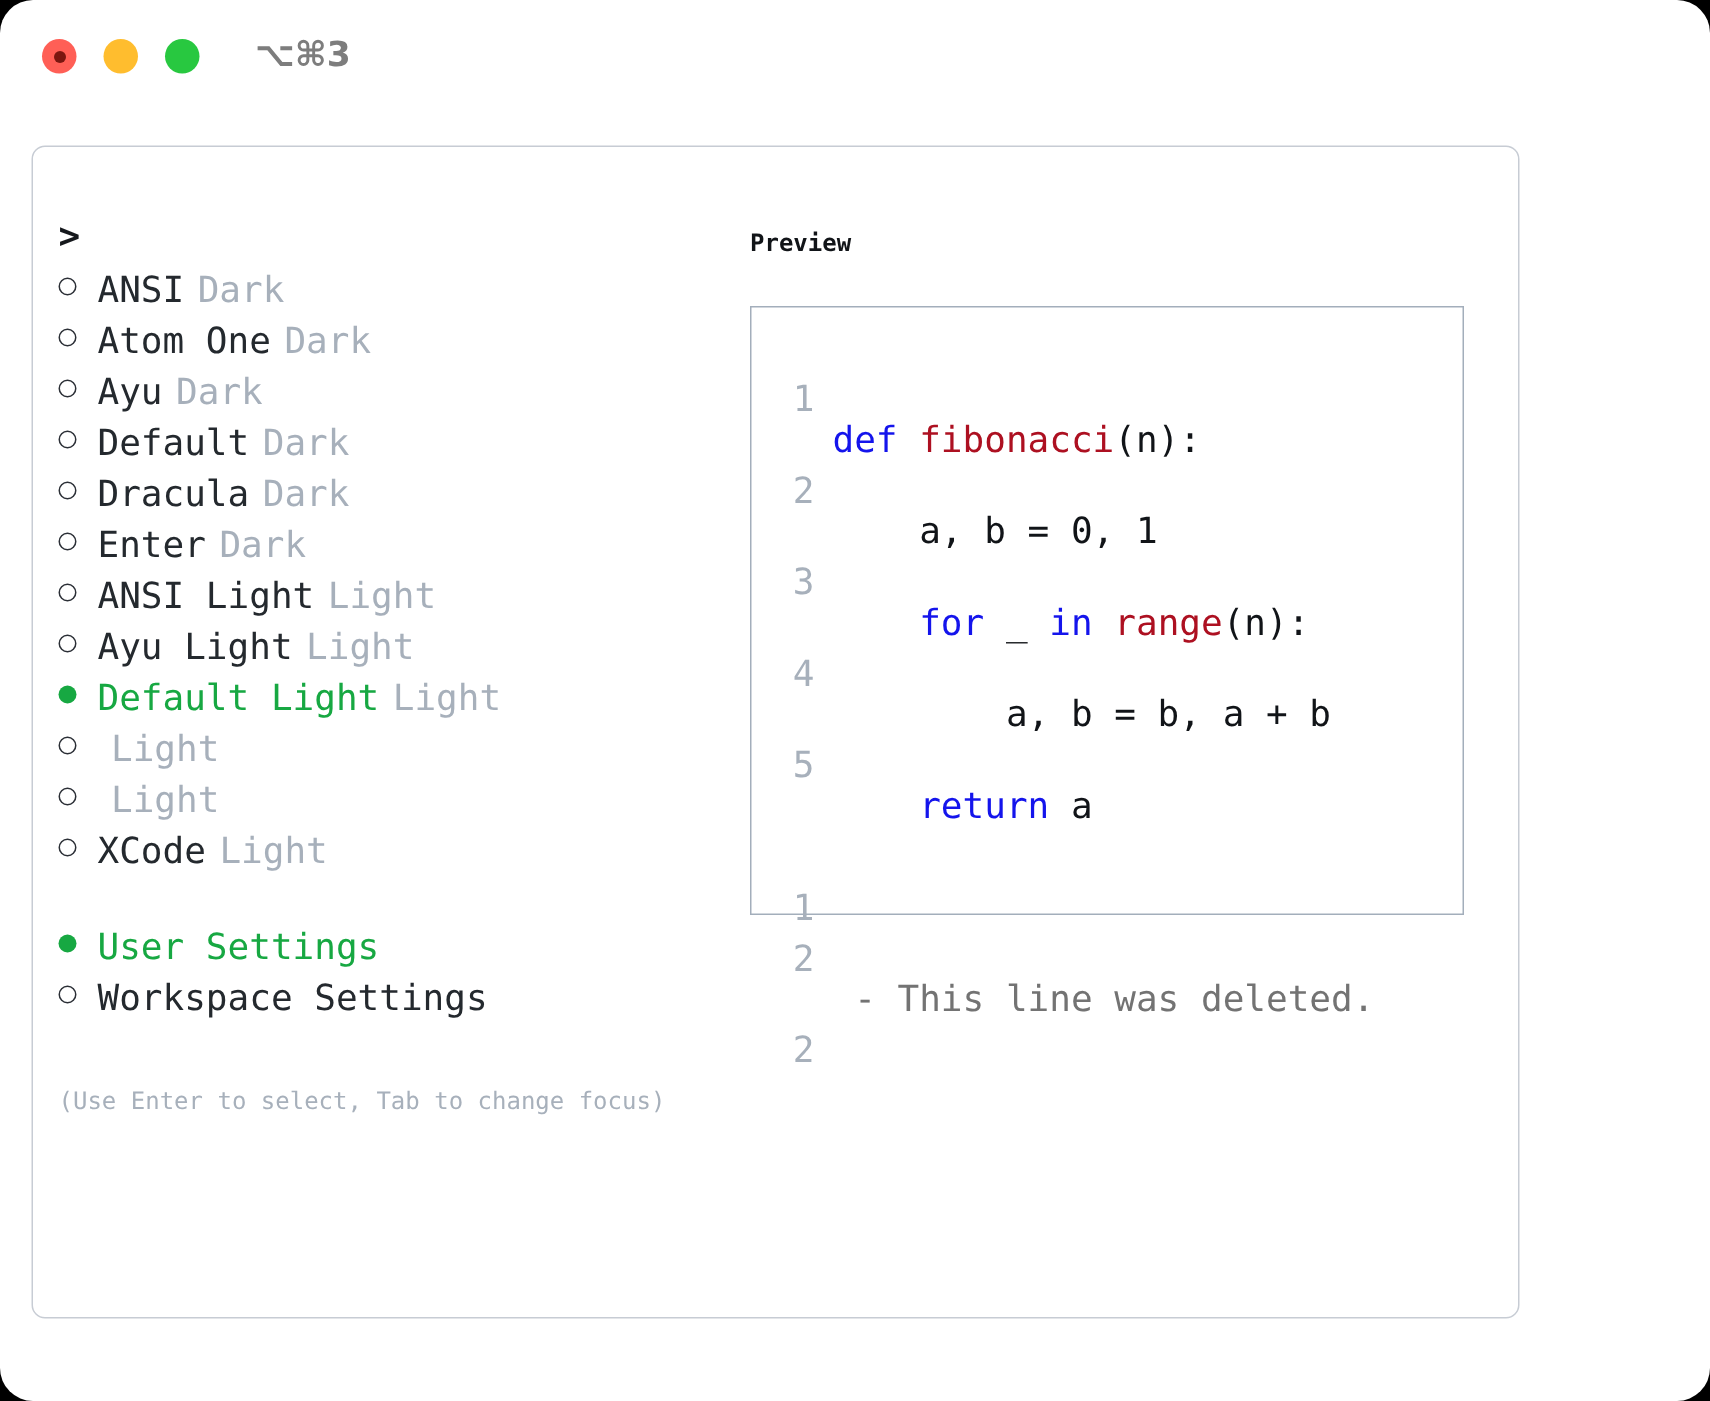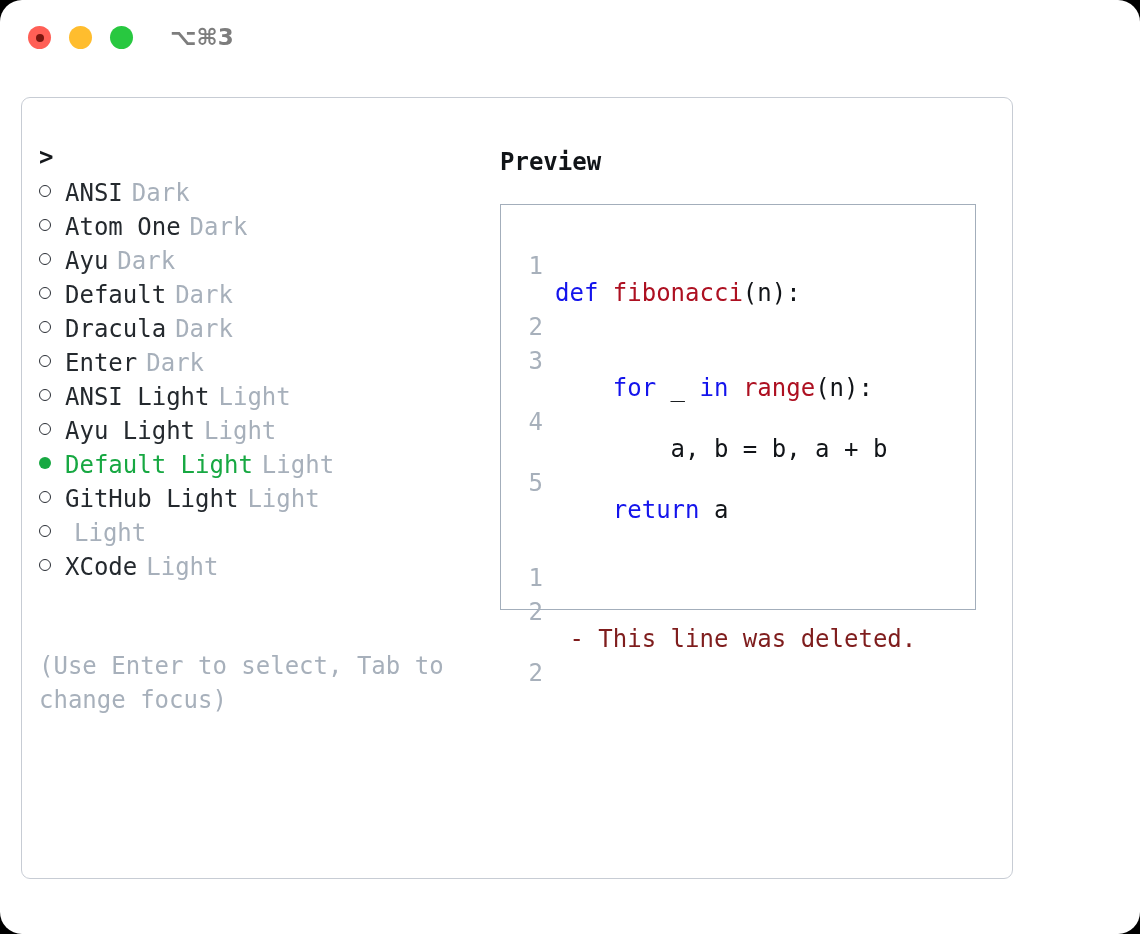--- a/index.html
+++ b/index.html
@@ -128,36 +128,36 @@
   .label        { color: #24292e; }
   .label.sel    { color: #17a842; }
   .label.header { font-weight: bold; color: #111418; }
   .tag          { color: #a7b0bb; padding-left: 9px; text-align: center; }
 
   .spacer-sm { height: 24px; }
   .spacer-md { height: 30px; }
 
   .hint {
     margin-top: 8px;
-    font-size: 24px;
+    font-size: 16px;
     color: #a7b0bb;
     line-height: 34px;
     width: 420px;
     white-space: pre-wrap;
   }
 
   
   .right-col {
     position: absolute;
     left: 478px;
     top: 47px;
     width: 500px;
   }
   .preview-title {
-    font-size: 24px;
+    font-size: 16px;
     font-weight: bold;
     color: #111418;
     height: 34px;
     line-height: 34px;
   }
   .preview-box {
     margin-top: 25px;
     width: 476px;
     height: 406px;
     box-sizing: border-box;
@@ -185,21 +185,21 @@
     padding-right: 12px;
   }
   .code-body { white-space: pre; margin-top: 27px; }
 
   .tok-kw     { color: #1414ec; }
   .tok-fn     { color: #ad1021; }
   .tok-plain  { color: #111418; }
 
   .diff-gap { height: 34px; }
   .diff-ctx { color: #8c8c8c; }
-  .diff-del { color: #7f1d1d; }
+  .diff-del { color: #737373; }
   .diff-add { color: #11bb22; }
 </style>
 </head>
 <body>
 
 <div class="window">
 
   <div class="titlebar">
     <div class="lights">
       <div class="light red"></div>
@@ -222,42 +222,46 @@
       <div id="theme-items">
           <div class="row"><span class="marker"><span class="dot-hollow"></span></span><span class="label">ANSI</span><span class="tag">Dark</span></div>
           <div class="row"><span class="marker"><span class="dot-hollow"></span></span><span class="label">Atom One</span><span class="tag">Dark</span></div>
           <div class="row"><span class="marker"><span class="dot-hollow"></span></span><span class="label">Ayu</span><span class="tag">Dark</span></div>
           <div class="row"><span class="marker"><span class="dot-hollow"></span></span><span class="label">Default</span><span class="tag">Dark</span></div>
           <div class="row"><span class="marker"><span class="dot-hollow"></span></span><span class="label">Dracula</span><span class="tag">Dark</span></div>
           <div class="row"><span class="marker"><span class="dot-hollow"></span></span><span class="label">Enter</span><span class="tag">Dark</span></div>
           <div class="row"><span class="marker"><span class="dot-hollow"></span></span><span class="label">ANSI Light</span><span class="tag">Light</span></div>
           <div class="row"><span class="marker"><span class="dot-hollow"></span></span><span class="label">Ayu Light</span><span class="tag">Light</span></div>
           <div class="row"><span class="marker"><span class="dot-filled"></span></span><span class="label sel">Default Light</span><span class="tag">Light</span></div>
-          <div class="row"><span class="marker"><span class="dot-hollow"></span></span><span class="label">GitHub Light</span><span class="tag">Light</span></div>
+          <div class="row"><span class="marker"><span class="dot-hollow"></span></span><span class="tag">Light</span></div>
           <div class="row"><span class="marker"><span class="dot-hollow"></span></span><span class="tag">Light</span></div>
           <div class="row"><span class="marker"><span class="dot-hollow"></span></span><span class="label">XCode</span><span class="tag">Light</span></div>
         </div>
 
       <div class="spacer-md"></div>
 
 
+      <div id="apply-items">
+          <div class="row"><span class="marker"><span class="dot-filled"></span></span><span class="label sel">User Settings</span></div>
+          <div class="row"><span class="marker"><span class="dot-hollow"></span></span><span class="label">Workspace Settings</span></div>
+        </div>
 
       <div class="spacer-sm"></div>
 
       <div class="hint">(Use Enter to select, Tab to change focus)</div>
     </div>
 
     <div class="right-col">
       <div class="preview-title">Preview</div>
 
       <div class="preview-box">
         <div class="code-area">
           <div id="code-lines">
               <div class="code-line"><span class="lineno">1</span><span class="code-body"><span class="tok-kw">def </span><span class="tok-fn">fibonacci</span><span class="tok-plain">(n):</span></span></div>
-              <div class="code-line"><span class="lineno">2</span></div>
+              <div class="code-line"><span class="lineno">2</span><span class="code-body"><span class="tok-plain">    a, b = 0, 1</span></span></div>
               <div class="code-line"><span class="lineno">3</span><span class="code-body"><span class="tok-plain">    </span><span class="tok-kw">for</span><span class="tok-plain"> _ </span><span class="tok-kw">in</span><span class="tok-plain"> </span><span class="tok-fn">range</span><span class="tok-plain">(n):</span></span></div>
               <div class="code-line"><span class="lineno">4</span><span class="code-body"><span class="tok-plain">        a, b = b, a + b</span></span></div>
               <div class="code-line"><span class="lineno">5</span><span class="code-body"><span class="tok-plain">    </span><span class="tok-kw">return</span><span class="tok-plain"> a</span></span></div>
             </div>
           <div class="diff-gap"></div>
           <div id="diff-lines">
               <div class="code-line"><span class="lineno">1</span></div>
               <div class="code-line"><span class="lineno">2</span><span class="code-body diff-del"> - This line was deleted.</span></div>
               <div class="code-line"><span class="lineno">2</span></div>
             </div>

